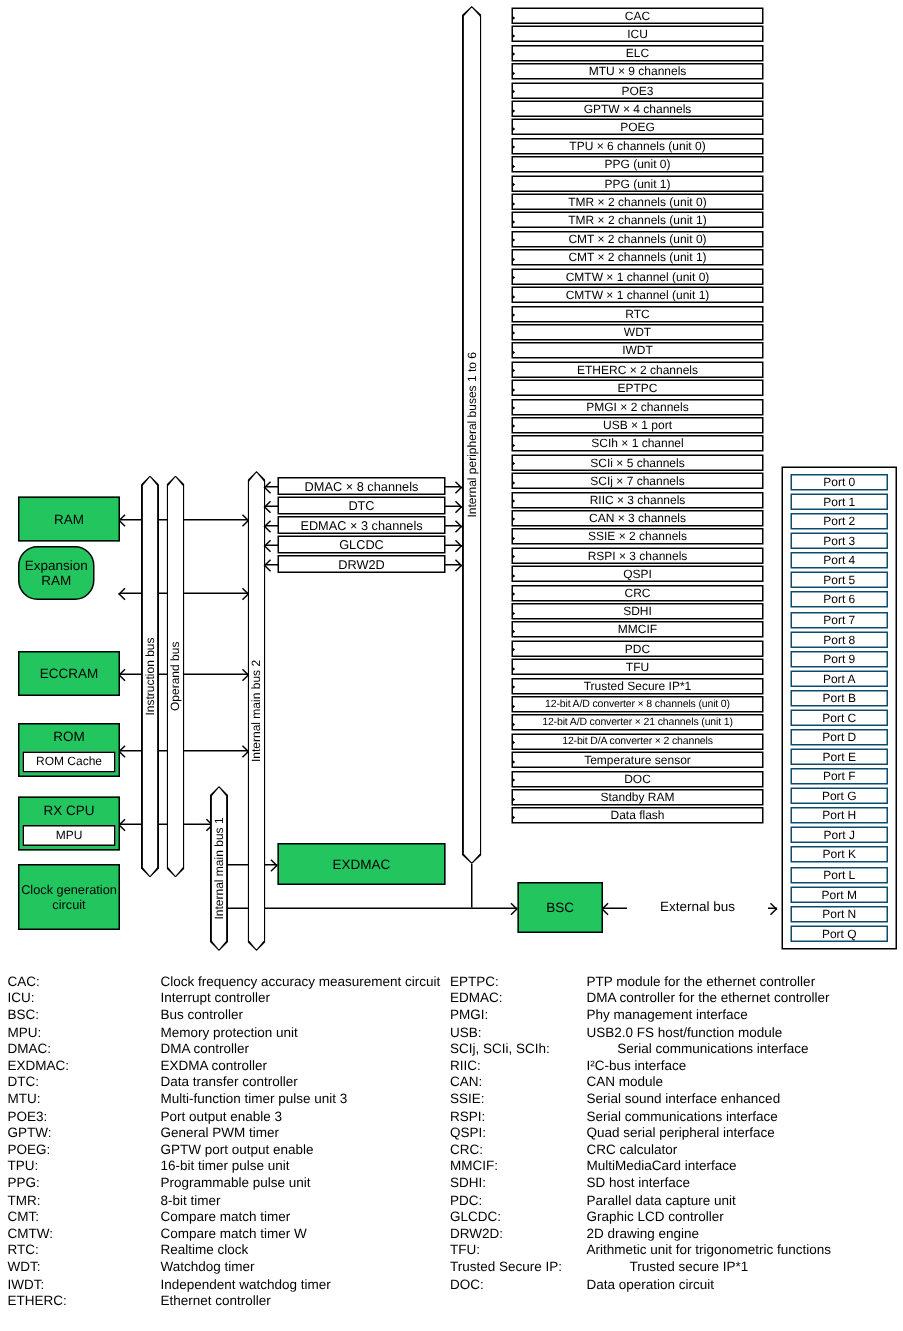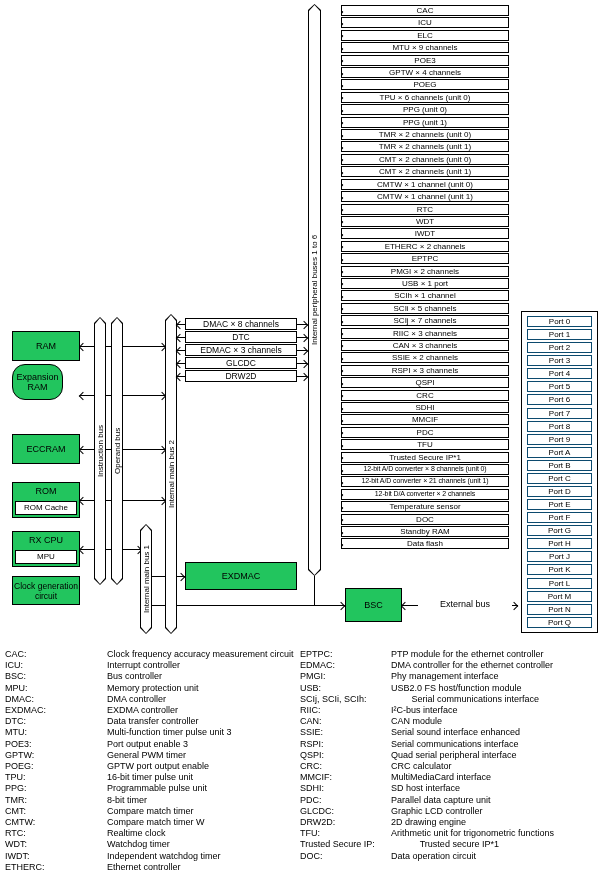--- a/index.html
+++ b/index.html
@@ -36,21 +36,21 @@
   .tap-l { position:absolute; left:-9px; top:50%; width:9px; height:0; border-top:1px solid #000; }
   .tap-l::before { content:""; position:absolute; left:0; top:-3px; width:5px; height:5px;
     border-left:1px solid #000; border-top:1px solid #000; transform:rotate(-45deg); }
   .tap-r { position:absolute; right:-11px; top:50%; width:11px; height:0; border-top:1px solid #000; }
   .tap-r::after { content:""; position:absolute; right:0; top:-3px; width:5px; height:5px;
     border-right:1px solid #000; border-bottom:1px solid #000; transform:rotate(-45deg); }
   
   .periph-list { position:absolute; left:341px; top:5px; width:168px; height:545px;
     display:flex; flex-direction:column; justify-content:space-between; }
   .periph-item { position:relative; height:11px; border:1px solid #000; background:#fff; box-sizing:border-box;
-    display:flex; align-items:flex-start; justify-content:center; font-size:8px; white-space:nowrap; overflow:hidden; }
+    display:flex; align-items:center; justify-content:center; font-size:8px; white-space:nowrap; overflow:hidden; }
   .periph-list .periph-item:nth-of-type(38),
   .periph-list .periph-item:nth-of-type(39),
   .periph-list .periph-item:nth-of-type(40) { font-size:7px; letter-spacing:-0.1px; }
   .tap { position:absolute; left:-19px; top:50%; width:19px; height:0; border-top:1px solid #000; }
   .tap::before { content:""; position:absolute; left:0; top:-3px; width:5px; height:5px;
     border-left:1px solid #000; border-top:1px solid #000; transform:rotate(-45deg); }
   .tap::after { content:""; position:absolute; right:0; top:-3px; width:5px; height:5px;
     border-right:1px solid #000; border-bottom:1px solid #000; transform:rotate(-45deg); }
   
   .ports-box { position:absolute; left:521px; top:311px; width:77px; height:322px; border:1px solid #000;
@@ -134,21 +134,21 @@
     <div class="inner-box">
       <span>ROM Cache</span>
     </div>
   </div>
   <div class="block stacked" style="left:12px;top:531px;width:68px;height:36px;">
     <span>RX CPU</span>
     <div class="inner-box">
       <span>MPU</span>
     </div>
   </div>
-  <div class="block" style="left:12px;top:576px;width:68px;height:29px;font-size:8.5px;">
+  <div class="block" style="left:12px;top:576px;width:68px;height:44px;font-size:8.5px;">
     <span>Clock generation circuit</span>
   </div>
 
   <div class="mid-list">
 
       <div class="mid-item">
         <span class="tap-l"></span>
         <span class="tap-r"></span>
         <span>DMAC × 8 channels</span>
       </div>

